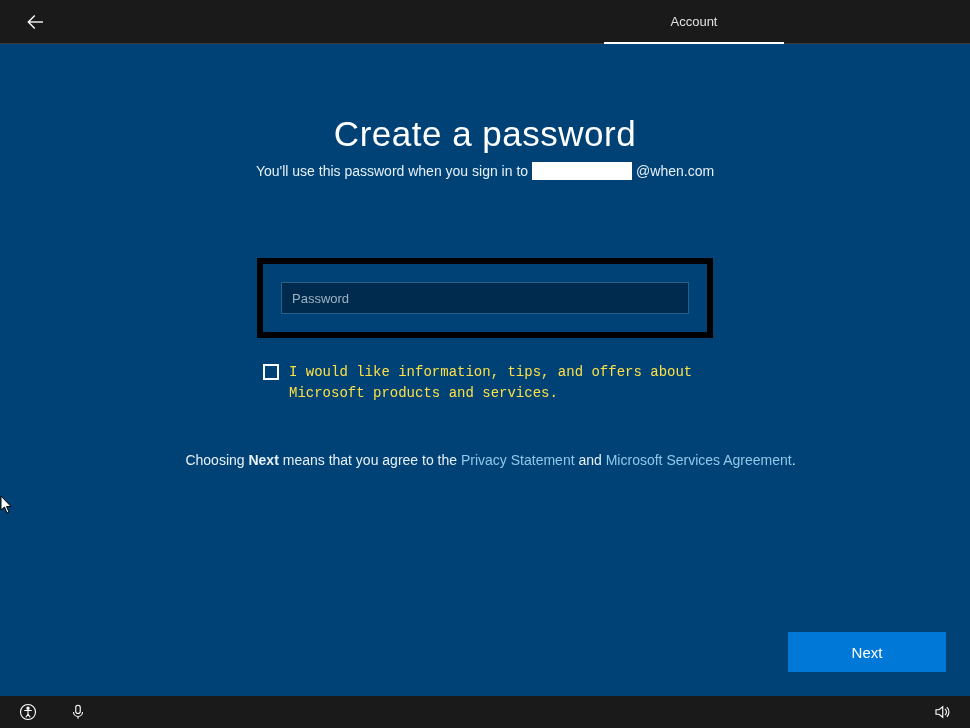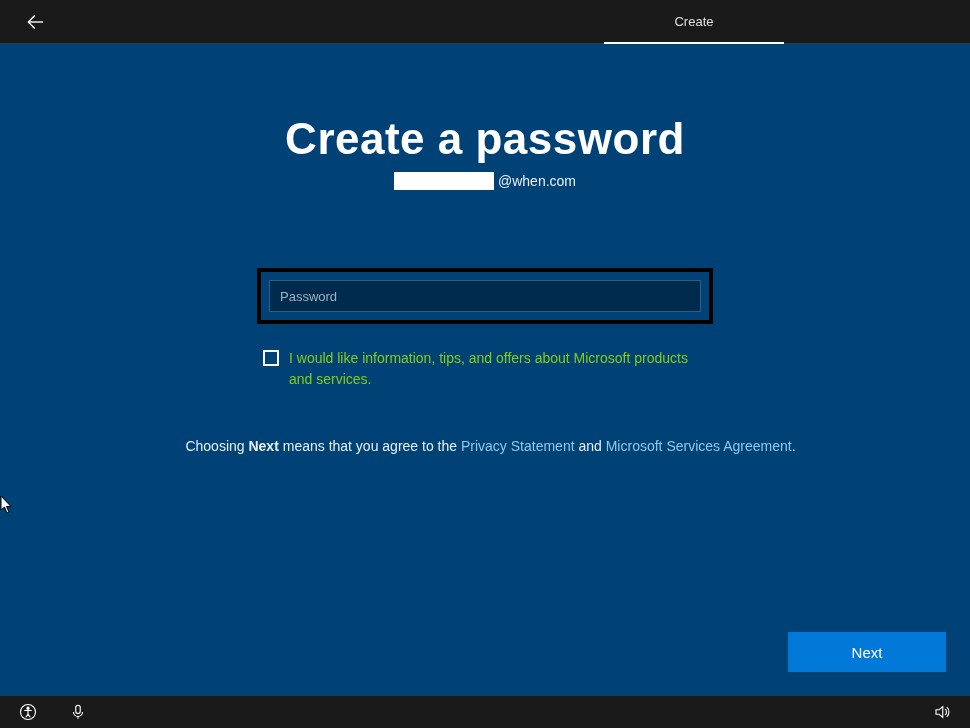--- a/index.html
+++ b/index.html
@@ -57,22 +57,22 @@
     background: #004275;
     width: 100%;
     height: 652px;
     position: relative;
     display: flex;
     flex-direction: column;
     align-items: center;
   }
 
   .heading {
-    font-weight: 700;
-    font-size: 44px;
+    font-weight: 400;
+    font-size: 35px;
     margin-top: 70px;
     letter-spacing: 0.5px;
   }
 
   .subtitle-row {
     margin-top: 8px;
     font-size: 14px;
     color: #e6f0f7;
     display: flex;
     align-items: center;
@@ -85,43 +85,44 @@
     height: 18px;
     vertical-align: middle;
   }
 
   .form-area {
     width: 456px;
     margin-top: 78px;
   }
 
   .pw-wrap {
-    border: 4px solid #000000;
-    padding: 8px;
+    border: 6px solid #000000;
+    padding: 18px;
   }
   .pw-input {
     width: 100%;
     height: 32px;
     background: #002b4e;
     border: 1px solid #2a6088;
     color: #dce8f0;
     font-size: 13px;
     padding: 0 10px;
     outline: none;
   }
   .pw-input::placeholder { color: #9db4c4; }
 
   .check-row {
     display: flex;
     gap: 10px;
     margin-top: 24px;
     padding-left: 6px;
     font-size: 14px;
-    color: #84cc16;
+    color: #fde047;
     line-height: 1.5;
+    font-family: Liberation Mono, monospace;
   }
   .checkbox {
     flex-shrink: 0;
     width: 16px;
     height: 16px;
     border: 2px solid #ffffff;
     margin-top: 2px;
     cursor: pointer;
     background: transparent;
   }
@@ -189,30 +190,31 @@
 
 <div class="topbar">
   <div class="back-btn">
     <svg viewBox="0 0 24 24" fill="none" stroke="#ffffff" stroke-width="1.5">
       <path d="M15 5 L8 12 L15 19"></path>
       <path d="M8 12 L24 12"></path>
     </svg>
   </div>
   <div class="tab-area">
     <div class="tab">
-      <span>Create</span>
+      <span>Account</span>
     </div>
   </div>
 </div>
 
 <div class="main">
 
   <h1 class="heading">Create a password</h1>
 
   <div class="subtitle-row">
+    <span>You'll use this password when you sign in to</span>
     <span class="masked"></span>
     <span>@when.com</span>
   </div>
 
   <div class="form-area">
     <div class="pw-wrap">
       <input type="password" class="pw-input" placeholder="Password" style="">
     </div>
 
     <div class="check-row">

